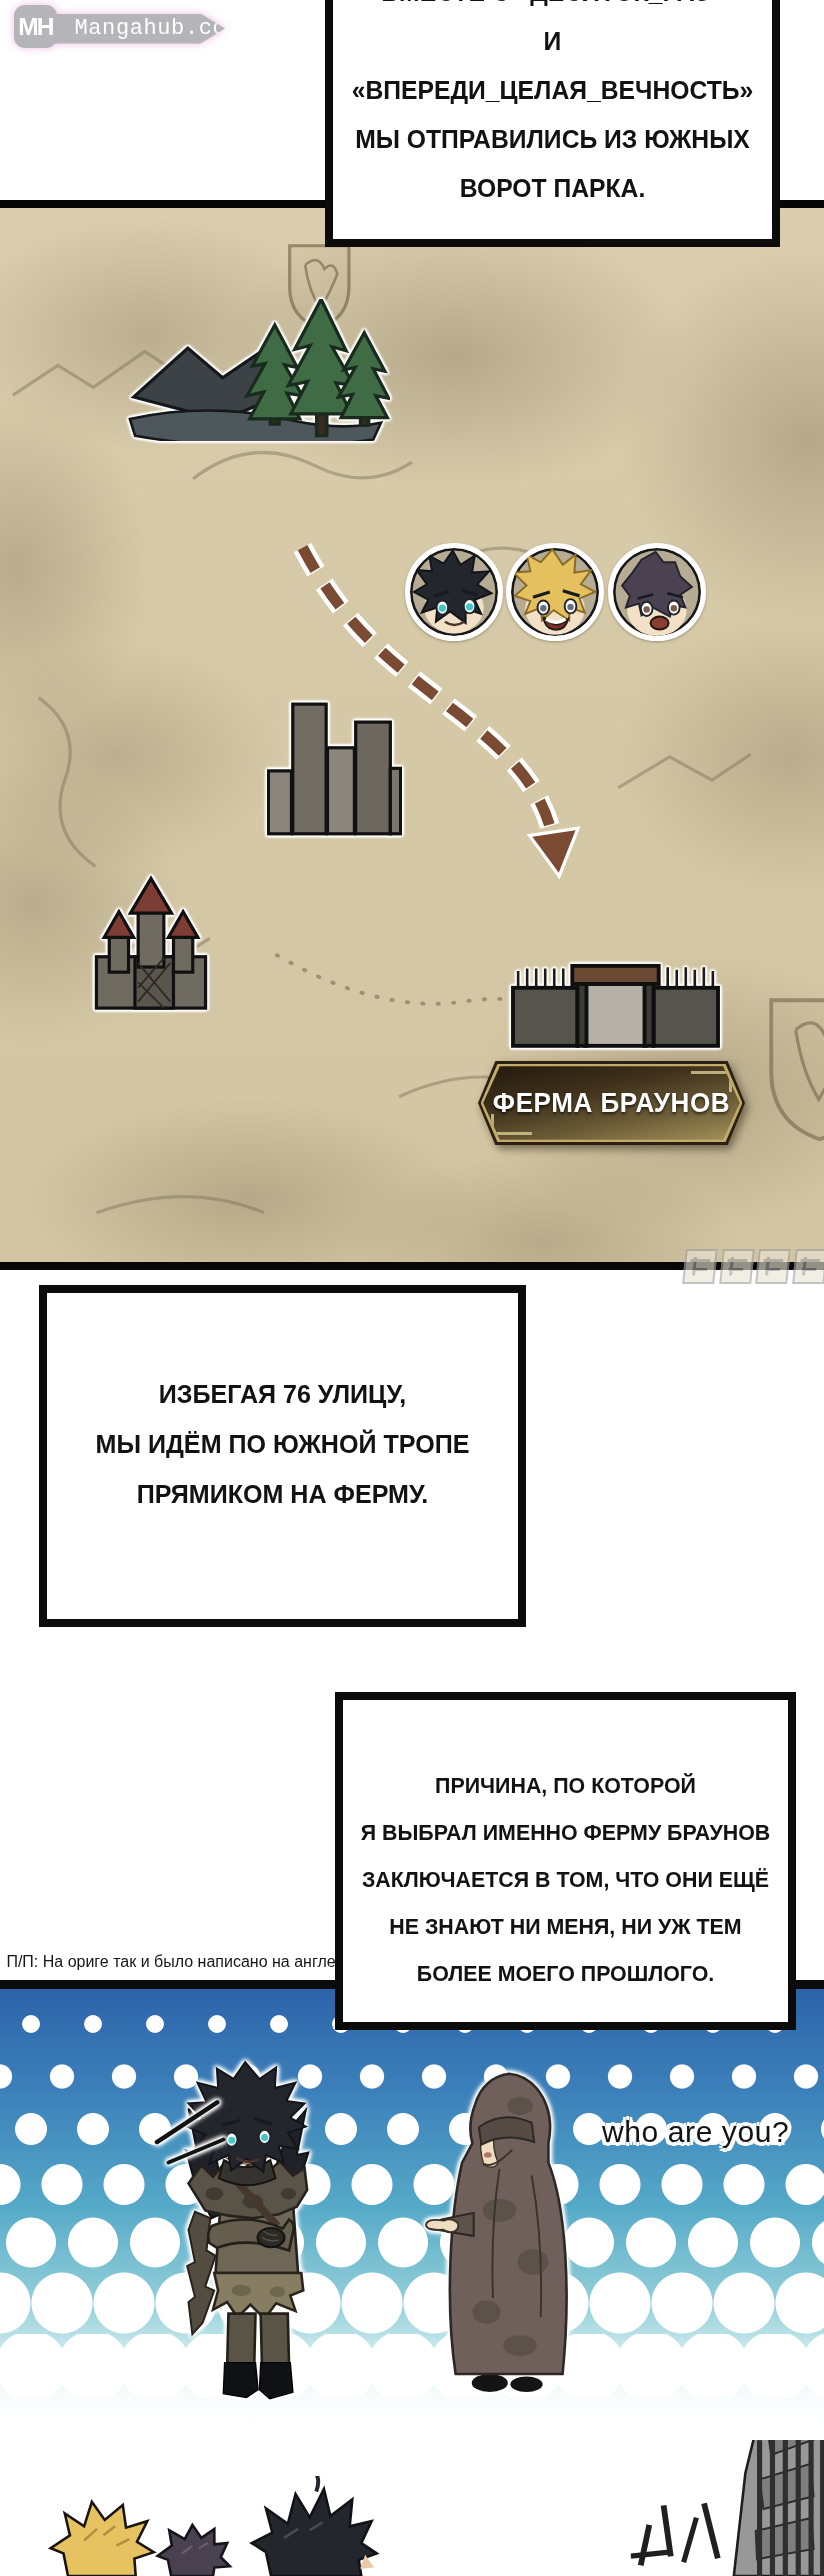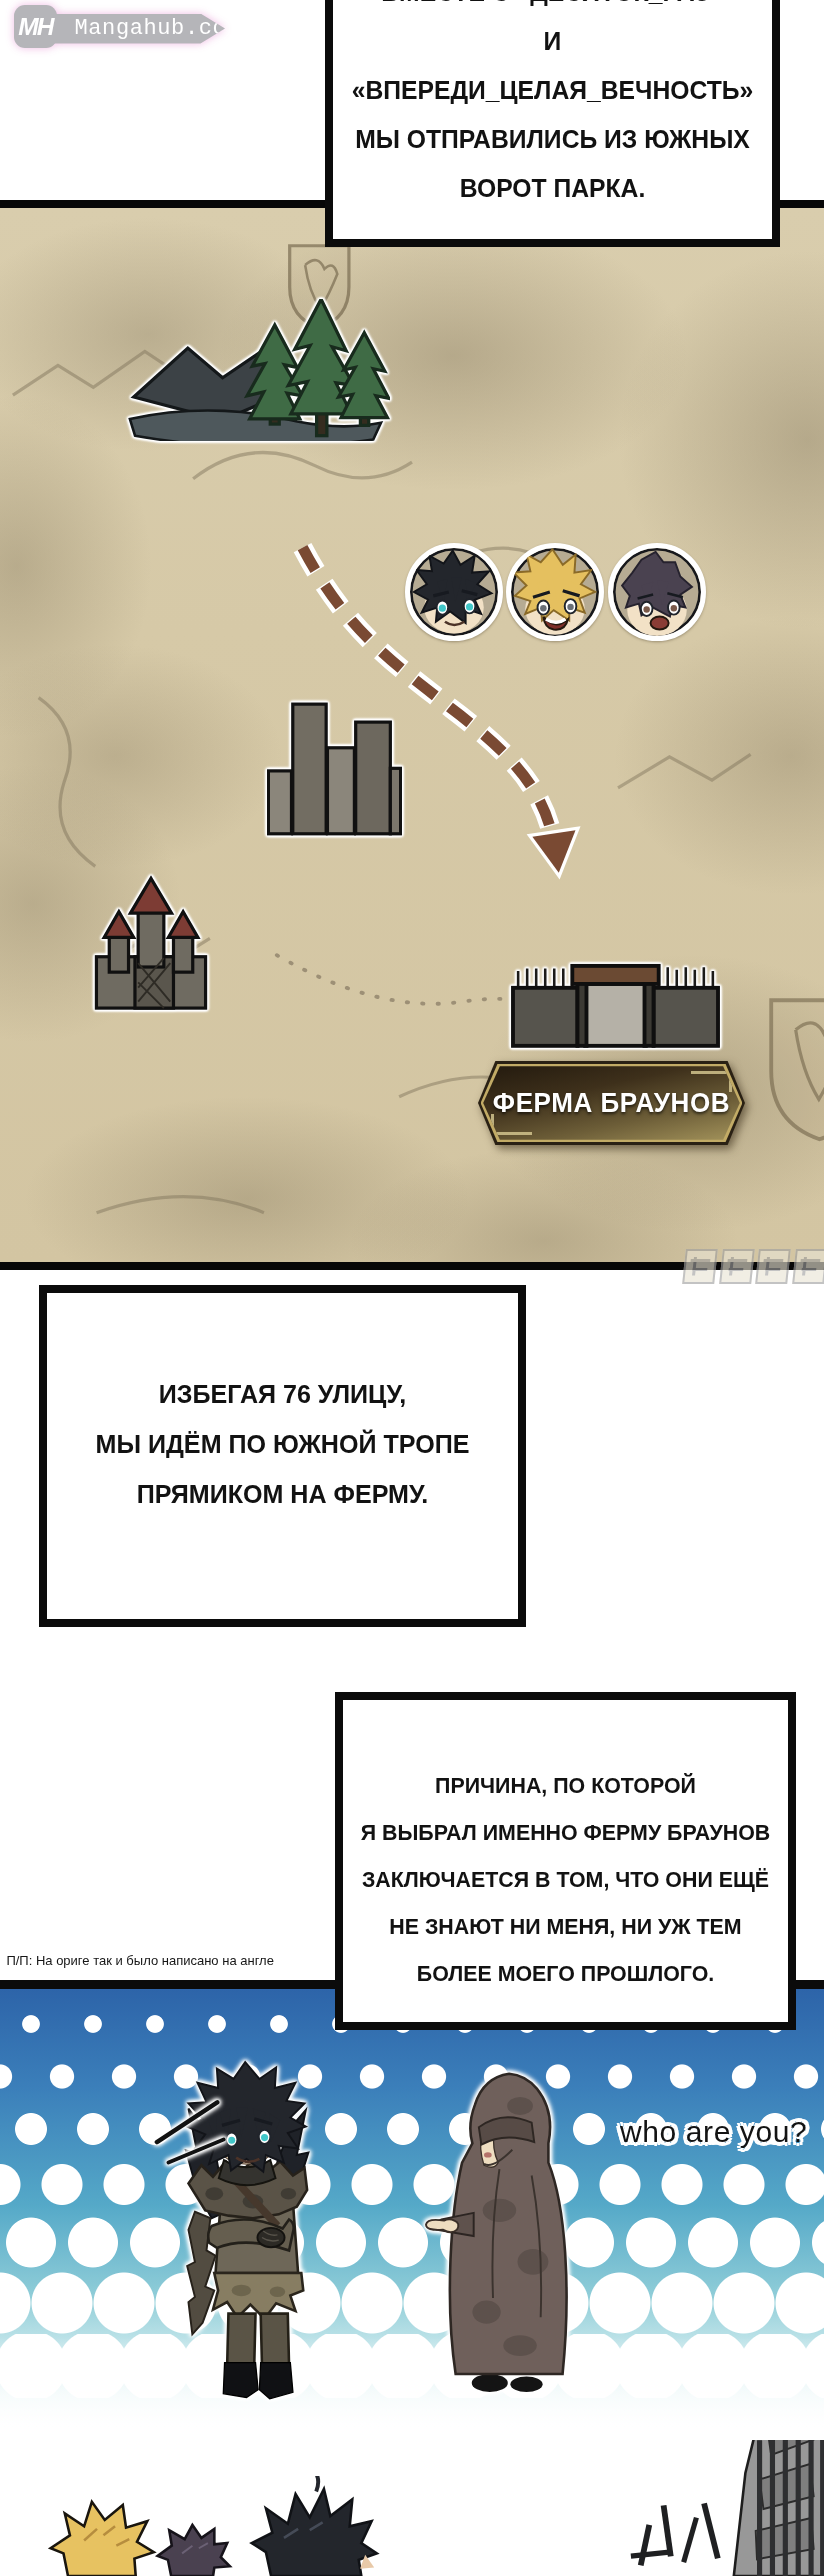--- a/index.html
+++ b/index.html
@@ -9,21 +9,21 @@
     font-family:"Liberation Sans", sans-serif;
   }
   .abs{position:absolute;}
   
   .logo-wrap{left:14px;top:5.2px;width:213px;height:45px;filter:drop-shadow(0 0 4.5px rgba(238,180,225,.9));}
   .logo-ribbon{position:absolute;left:36px;top:8.4px;width:175px;height:30px;background:#b5b5b9;
     clip-path:polygon(0 0,86% 0,100% 50%,86% 100%,0 100%);display:flex;align-items:center;}
   .logo-ribbon span{color:#fff;font-family:"Liberation Mono",monospace;font-size:22px;padding-left:24.5px;letter-spacing:0.6px;}
   .logo-badge{position:absolute;left:0;top:0;width:43px;height:43px;border-radius:11px;background:#b5b5b9;
     display:flex;align-items:center;justify-content:center;}
-  .logo-badge span{color:#fff;font-weight:700;font-size:24.5px;font-style:italic;letter-spacing:-1.9px;}
+  .logo-badge span{color:#fff;font-weight:700;font-size:24.5px;letter-spacing:-1.9px;}
   
   .nbox{background:#fff;border:8.4px solid #0b0b0b;z-index:6;}
   .ntext{width:100%;text-align:center;font-weight:700;color:#121212;transform:scaleX(.95);transform-origin:50% 50%;}
   .ntext span{display:block;}
   .t-top{font-size:26px;line-height:49px;padding-top:11.6px;}
   .t-avoid{font-size:26.4px;line-height:50px;padding-top:76px;}
   .t-reason{font-size:22.5px;line-height:47px;padding-top:62px;}
   
   .map{left:0;top:200px;width:824px;height:1070px;box-sizing:border-box;
     border-top:8.4px solid #070707;border-bottom:8.4px solid #070707;
@@ -66,21 +66,21 @@
   
   .polka{left:0;top:1980px;width:824px;height:460px;box-sizing:border-box;border-top:9.7px solid #0b0b0b;
     background:linear-gradient(180deg,#2d64a9 0%,#3b7fba 22%,#55a9c8 48%,#8fcdd8 68%,#d9f0f2 84%,#ffffff 100%);
     z-index:2;}
   .band{position:absolute;left:0;width:824px;background-repeat:repeat-x;}
   .polka-fade{position:absolute;left:0;right:0;bottom:0;height:103px;
     background:linear-gradient(180deg,rgba(255,255,255,0) 0%,#fff 88%);}
   .glow{filter:drop-shadow(0 0 1.9px #fff) drop-shadow(0 0 1.9px #fff) drop-shadow(0 0 1.3px #fff);}
   .who{font-size:30px;color:#131313;letter-spacing:0.6px;z-index:4;
     text-shadow:-3.2px -3.2px 0 #fff,3.2px -3.2px 0 #fff,-3.2px 3.2px 0 #fff,3.2px 3.2px 0 #fff,-3.9px 0 0 #fff,3.9px 0 0 #fff,0 -3.9px 0 #fff,0 3.9px 0 #fff;}
-  .note{font-size:13px;color:#161616;z-index:5;letter-spacing:0;}
+  .note{font-size:16px;color:#161616;z-index:5;letter-spacing:0;}
   
   .wm{display:flex;gap:4.5px;opacity:.62;z-index:3;transform:skewX(-6deg);}
   .wm i{display:block;width:28px;height:31px;border:2.6px solid #9f9f9f;background:
      linear-gradient(#9f9f9f,#9f9f9f) 50% 30%/70% 3.2px no-repeat,
      linear-gradient(#9f9f9f,#9f9f9f) 50% 62%/52% 3.2px no-repeat,
      linear-gradient(#9f9f9f,#9f9f9f) 30% 50%/3.2px 60% no-repeat,
      #e9e4d4;}
 </style>
 </head>
 <body>
@@ -341,21 +341,21 @@
     <path d="M80,228 L30,238 Q18,242 22,254 L80,264 Z" fill="#5f524d" stroke="#2c2522" stroke-width="3"></path>
     <path d="M34,240 q-26,-4 -28,6 q0,10 26,8 q14,8 22,0 q6,-10 -4,-14 q-8,-4 -16,0 Z" fill="#eeddc0" stroke="#3a2f28" stroke-width="3"></path>
   </svg>
 
   <svg class="abs glow" style="left:145px;top:103px;" width="97" height="77" viewBox="0 0 150 120">
     <path d="M18,78 L112,16" stroke="#121212" stroke-width="7" stroke-linecap="round"></path>
     <path d="M36,110 L122,74" stroke="#121212" stroke-width="6" stroke-linecap="round"></path>
   </svg>
 </div>
 
-<div class="abs who" style="left:620px;top:2115px;">who are you?</div>
+<div class="abs who" style="left:602px;top:2115px;">who are you?</div>
 
 <svg class="abs" style="left:605px;top:2312px;" width="219" height="264" viewBox="0 0 340 410">
   <polygon points="215,55 245,38 340,170 312,192" fill="#333639" stroke="#101214" stroke-width="3"></polygon>
   <polygon points="205,48 252,30 258,52 212,68" fill="#26282b"></polygon>
   <rect x="222" y="6" width="20" height="42" fill="#4a4e52" stroke="#101214" stroke-width="3" transform="rotate(-16 232 27)"></rect>
   <polygon points="250,120 340,92 340,114 262,142" fill="#3a3d40"></polygon>
   <polygon points="240,160 340,118 340,410 200,410 218,250" fill="#989898" stroke="#1d1d1d" stroke-width="4"></polygon>
   <g fill="#7f7f7f" stroke="#2c2c2c" stroke-width="3">
     <polygon points="252,180 322,150 330,196 258,222"></polygon>
     <polygon points="240,260 318,236 324,286 246,306"></polygon>

